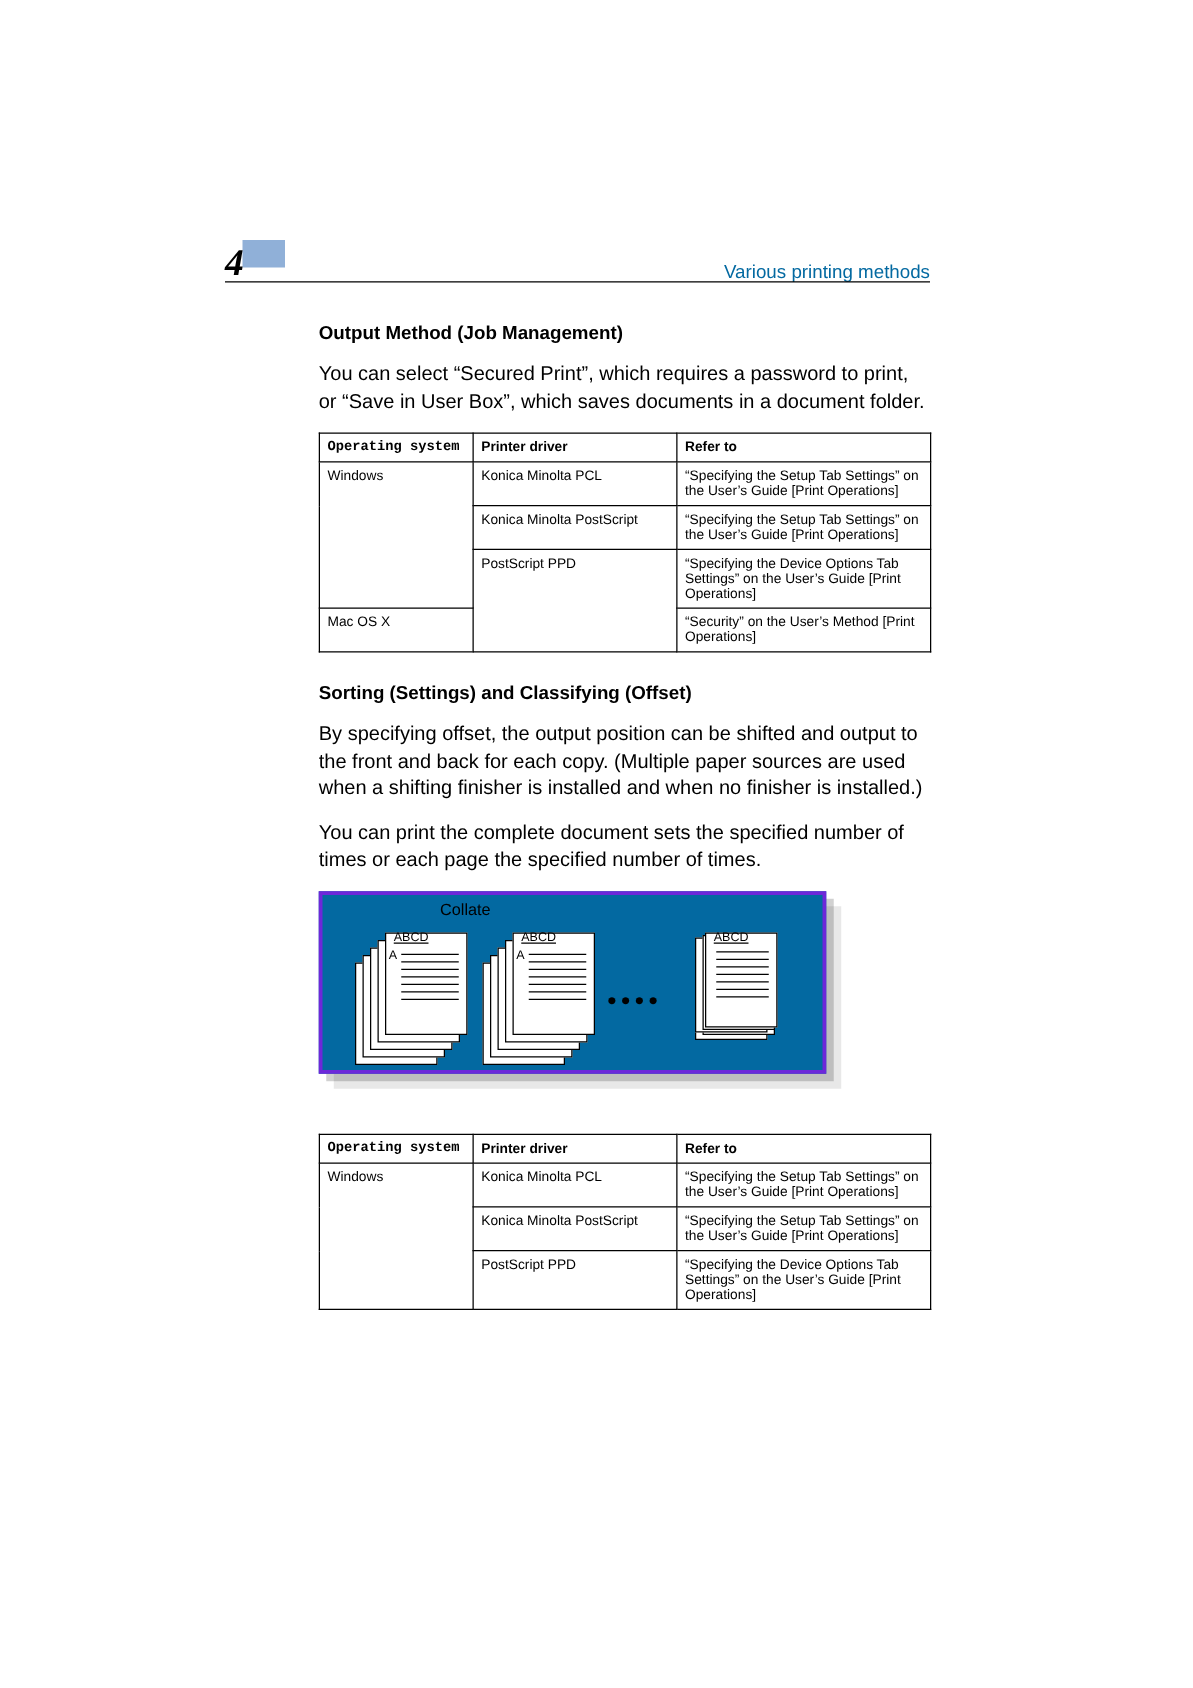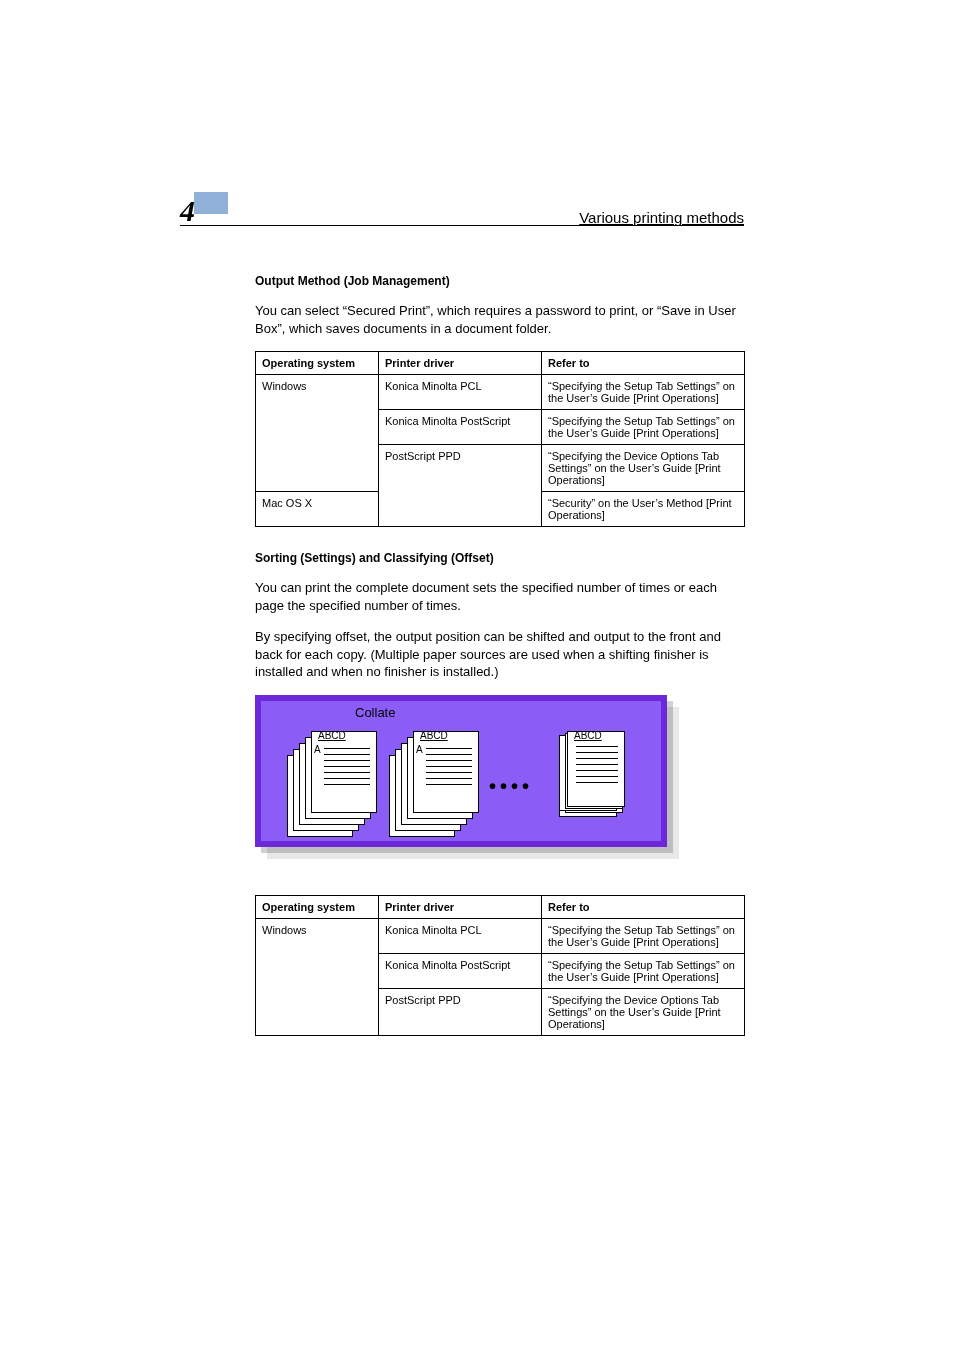--- a/index.html
+++ b/index.html
@@ -40,72 +40,71 @@
     position: relative;
     font-family: "Times New Roman", Times, serif;
     font-style: italic;
     font-weight: bold;
     font-size: 30px;
     color: #000;
     line-height: 1;
   }
   .header-text {
     font-size: 15px;
-    color: #000000;
-    text-decoration: underline;
+    color: #0369a1;
   }
   .hr {
     position: absolute;
     top: 225px;
     left: 180px;
     right: 210px;
     height: 1px;
     background: #000;
   }
   .content {
     position: absolute;
     top: 258px;
     left: 255px;
     width: 490px;
   }
   .h3 {
     font-weight: bold;
-    font-size: 12px;
-    margin: 16px 0 14px 0;
+    font-size: 15px;
+    margin: 0 0 14px 0;
   }
   .body-p {
-    font-size: 13px;
+    font-size: 16px;
     line-height: 1.35;
     margin: 0 0 14px 0;
   }
   table.data {
     width: 100%;
     border-collapse: collapse;
     font-size: 11px;
     margin-bottom: 24px;
   }
   table.data th, table.data td {
     border: 1px solid #000;
     padding: 5px 6px;
     text-align: left;
     vertical-align: top;
   }
   table.data th {
     font-weight: bold;
     background: #fff;
   }
-  .col-os { width: 110px; }
+  .col-os { width: 110px; font-family: Liberation Mono, monospace; }
   .col-drv { width: 150px; }
   .figure-box {
     width: 400px;
     height: 140px;
-    border: 6px solid #6d28d9;
+    border: 3px solid #6d28d9;
     margin: 12px 0 8px 0;
     position: relative;
-    background: #8b5cf6;
+    background: #0369a1;
     box-shadow: 6px 6px 0 rgba(0,0,0,0.18), 12px 12px 0 rgba(0,0,0,0.09);
   }
   .fig-label {
     position: absolute;
     font-size: 13px;
     top: 4px;
   }
   .fig-label.collate { left: 94px; }
   .fig-label.offset { left: 310px; margin-top: 32px; }
 
@@ -240,22 +239,22 @@
           <td>“Specifying the Device Options Tab Settings” on the User’s Guide [Print Operations]</td>
         </tr>
         <tr>
           <td>Mac OS X</td>
           <td>“Security” on the User’s Method [Print Operations]</td>
         </tr>
       </tbody>
     </table>
 
     <p class="h3">Sorting (Settings) and Classifying (Offset)</p>
+    <p class="body-p">By specifying offset, the output position can be shifted and output to the front and back for each copy. (Multiple paper sources are used when a shifting finisher is installed and when no finisher is installed.)</p>
     <p class="body-p">You can print the complete document sets the specified number of times or each page the specified number of times.</p>
-    <p class="body-p">By specifying offset, the output position can be shifted and output to the front and back for each copy. (Multiple paper sources are used when a shifting finisher is installed and when no finisher is installed.)</p>
 
     <div class="figure-box">
       <div class="fig-label collate">Collate</div>
       <div class="fig-label offset">Offset</div>
 
       <div class="stack-pages" style="left:26px; top:30px;">
         <div class="page-sheet" style="left:0; top:24px;"></div>
         <div class="page-sheet" style="left:6px; top:18px;"></div>
         <div class="page-sheet" style="left:12px; top:12px;"></div>
         <div class="page-sheet" style="left:18px; top:6px;"></div>

